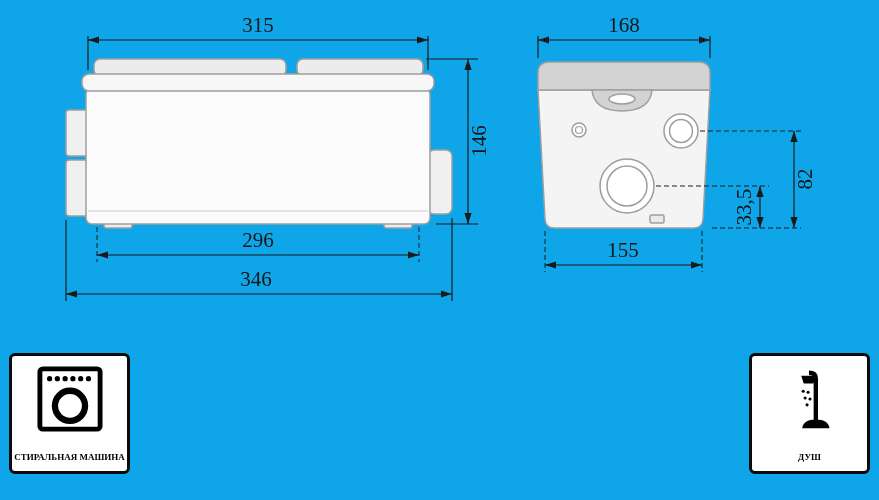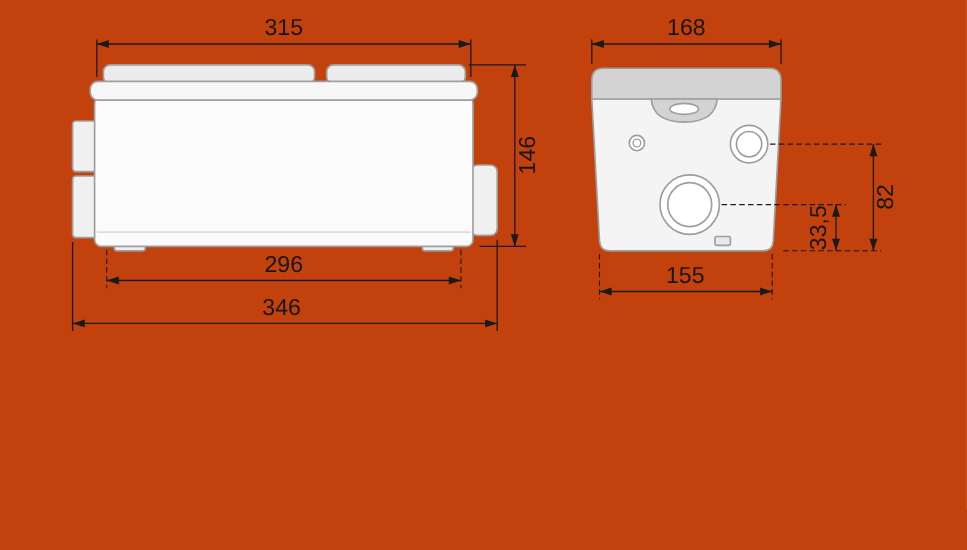--- a/index.html
+++ b/index.html
@@ -1,18 +1,18 @@
 <!DOCTYPE html>
 <html><head>
 <meta charset="utf-8">
 <style>
   * { margin:0; padding:0; box-sizing:border-box; }
   html,body { width:879px; height:500px; background:#fff;
     font-family:"Liberation Sans","DejaVu Sans",sans-serif; }
-  .page { position:relative; width:879px; height:500px; background:#c2410c; overflow:hidden; }
+  .page { position:relative; width:879px; height:500px; background:#0ea5e9; overflow:hidden;font-family:Liberation Serif, serif; }
   .drawing { position:absolute; top:0; left:0; }
   .apps { position:absolute; top:353px; left:0; right:0;
     display:flex; justify-content:space-between; padding:0 9px; }
   .app-box { width:121px; height:121px; border:3px solid #0a0a0a; border-radius:6px;
     background:#fff; display:flex; flex-direction:column; align-items:center; }
   .app-icon { margin-top:8px; }
   .app-label { margin-top:auto; margin-bottom:8px; font-size:9px; font-weight:bold;
     color:#000; text-align:center; line-height:1.1; padding:0 2px; white-space:nowrap; }
   .dim { font-size:21px; fill:#161616; }
   .dl { stroke:#1a1a1a; stroke-width:1.2; fill:none; }
@@ -121,19 +121,49 @@
       <line class="dd" x1="700" y1="131" x2="801" y2="131"></line>
       <line class="dl" x1="794" y1="131" x2="794" y2="228"></line>
       <polygon class="ar" points="794,131 790.4,142 797.6,142"></polygon>
       <polygon class="ar" points="794,228 790.4,217 797.6,217"></polygon>
       <text class="dim" x="812" y="179" text-anchor="middle" transform="rotate(-90 812 179)">82</text>
     </g>
   </svg>
 
   <div class="apps">
 
+    <div class="app-box">
+      <svg class="app-icon" width="68" height="72" viewBox="0 0 70 74">
+        <rect x="4" y="5" width="62" height="62" rx="3" fill="none" stroke="#000" stroke-width="5"></rect>
+        <g fill="#000">
+          <circle cx="14" cy="15" r="2.7"></circle>
+            <circle cx="22" cy="15" r="2.7"></circle>
+          <circle cx="30" cy="15" r="2.7"></circle>
+            <circle cx="38" cy="15" r="2.7"></circle>
+          <circle cx="46" cy="15" r="2.7"></circle>
+            <circle cx="54" cy="15" r="2.7"></circle>
+        </g>
+        <circle cx="35" cy="43" r="15.5" fill="none" stroke="#000" stroke-width="6.5"></circle>
+      </svg>
+      <div class="app-label">СТИРАЛЬНАЯ МАШИНА</div>
+    </div>
 
 
+    <div class="app-box">
+      <svg class="app-icon" width="68" height="72" viewBox="0 0 70 74">
+        <path d="M41,58 V15 q0,-6 -7,-6" fill="none" stroke="#000" stroke-width="4.5"></path>
+        <path d="M26,12 h15 l-2.5,8 h-10 z" fill="#000"></path>
+        <g fill="#000">
+          <circle cx="28" cy="28" r="1.6"></circle>
+            <circle cx="33" cy="29" r="1.6"></circle>
+          <circle cx="30" cy="35" r="1.6"></circle>
+            <circle cx="35" cy="36" r="1.6"></circle>
+          <circle cx="32" cy="42" r="1.6"></circle>
+        </g>
+        <path d="M27,66 q1,-9 14,-9 q13,0 14,9 z" fill="#000"></path>
+      </svg>
+      <div class="app-label">ДУШ</div>
+    </div>
 
 
 
   </div>
 </div>
 
 </body></html>

